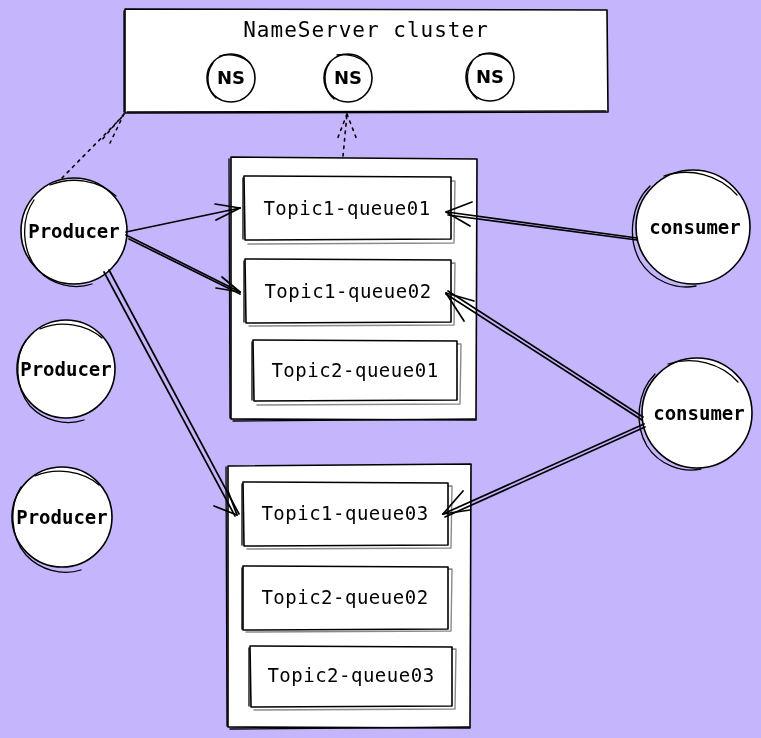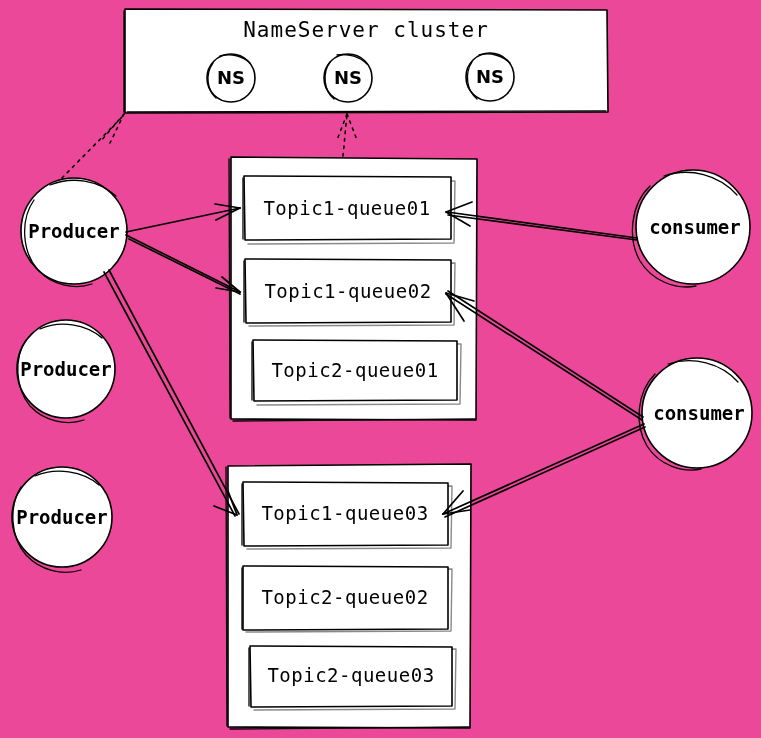--- a/index.html
+++ b/index.html
@@ -4,21 +4,21 @@
 <style>
   html, body {
     margin: 0;
     padding: 0;
     background: #ffffff;
   }
   #canvas-wrap {
     position: relative;
     width: 761px;
     height: 738px;
-    background: #ec4899;
+    background: #c4b5fd;
     overflow: hidden;
     font-family: "DejaVu Sans Mono", monospace;
   }
   svg#diagram {
     position: absolute;
     left: 0;
     top: 0;
     width: 761px;
     height: 738px;
   }

